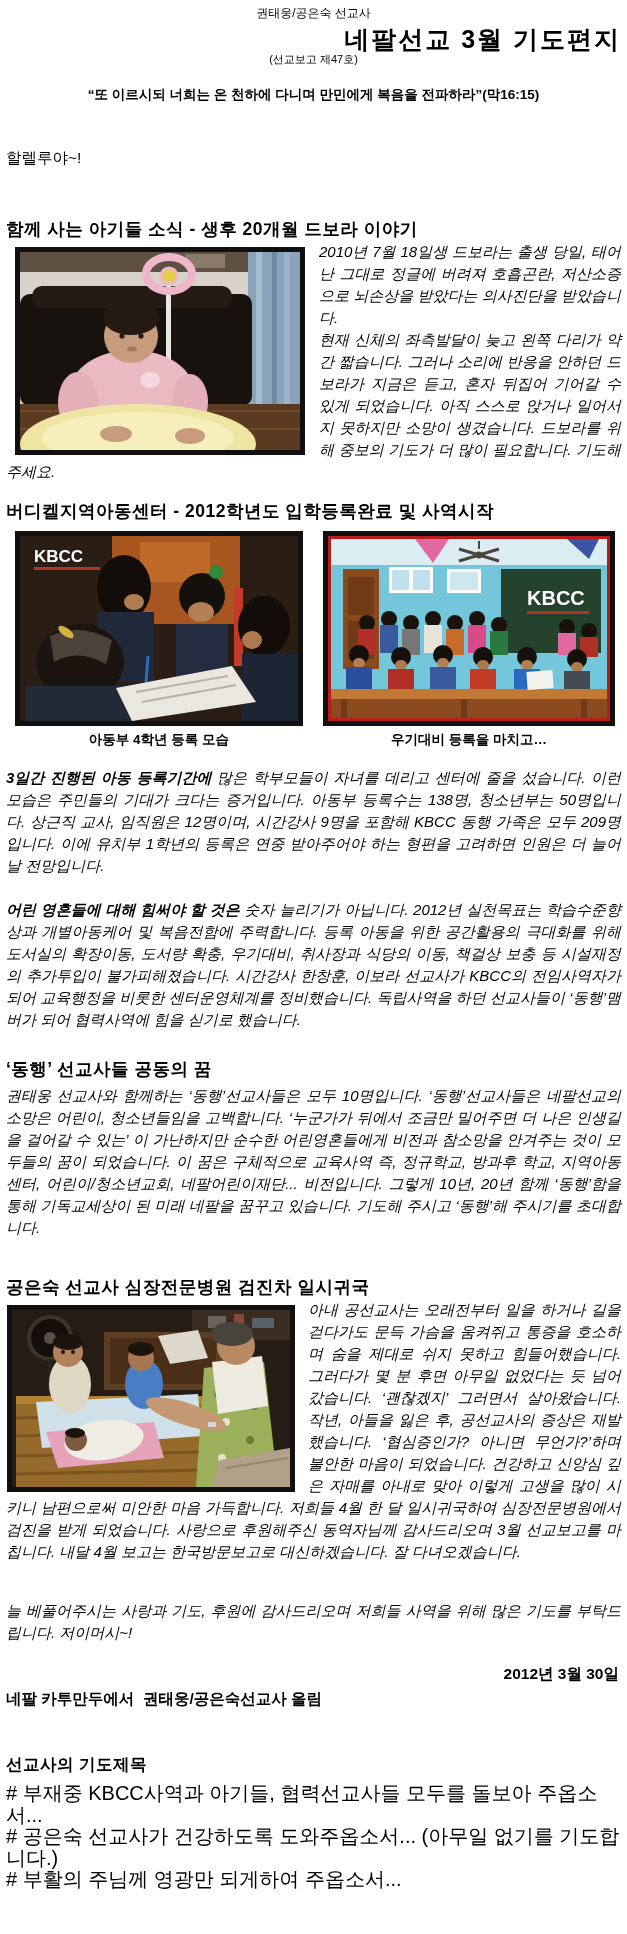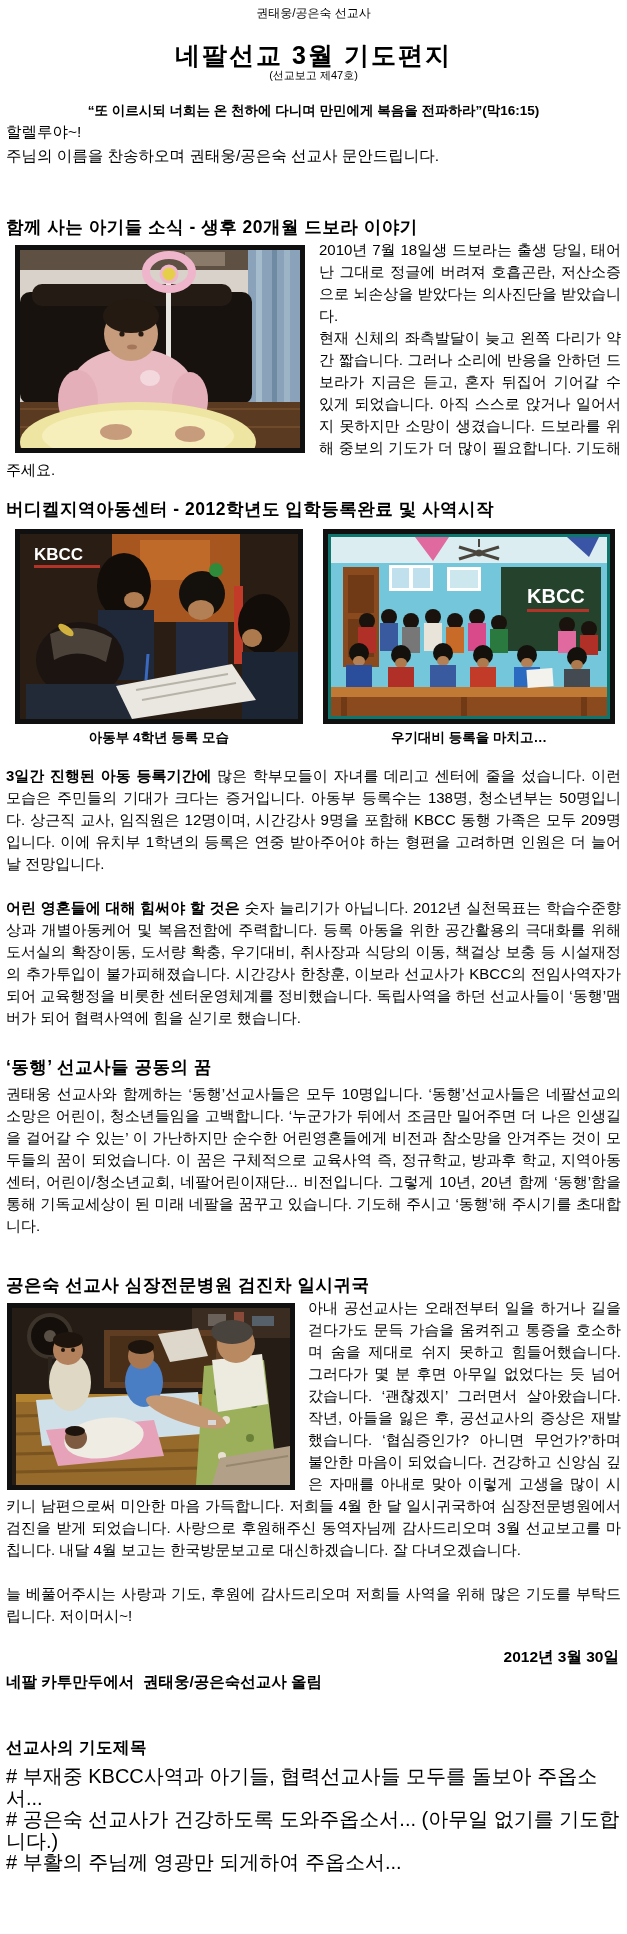--- a/index.html
+++ b/index.html
@@ -5,69 +5,68 @@
   html,body { margin:0; padding:0; }
   body {
     width:627px; height:1934px; overflow:hidden;
     background:#ffffff; color:#000000;
     font-family:"Liberation Sans","DejaVu Sans",sans-serif;
   }
   .page { box-sizing:border-box; width:627px; padding:3px 6px 0 6px; }
   .center { text-align:center; }
 
   .hdr-missionaries { font-size:12px; margin-top:2px; }
-  .hdr-title { font-size:25px; font-weight:bold; letter-spacing:2px; margin-top:19px; line-height:28px; }
+  .hdr-title { font-size:25px; font-weight:bold; letter-spacing:2px; margin-top:3px; line-height:28px;text-align:right; }
   .hdr-report { font-size:11px; line-height:12px; }
   .hdr-verse { font-size:13.5px; font-weight:bold; margin-top:21px; }
-  .greeting { font-size:15.5px; line-height:23px; }
+  .greeting { font-size:15.5px; line-height:23px; margin-top:42px; }
   .greeting + .greeting { margin-top:1px; }
 
   .sec-h { font-size:17.5px; font-weight:bold; margin:0; letter-spacing:0.5px; }
   .mt-sec1 { margin-top:48px; }
   .mt-sec2 { margin-top:16px; }
   .mt-sec3 { margin-top:26px; }
   .mt-sec4 { margin-top:36px; }
   .mt-sec5 { margin-top:44px; }
 
-  .body-text { font-size:15px; line-height:22px; text-align:justify; word-break:break-all; }
+  .body-text { font-size:15px; line-height:22px; text-align:justify; word-break:break-all;font-style:italic; }
   .para { margin-top:19px; }
   .para2 { margin-top:22px; }
 
-  .photo-frame { border:5px solid #101010; background:#0f766e; box-sizing:content-box; line-height:0; }
+  .photo-frame { border:5px solid #101010; background:#b91c1c; box-sizing:content-box; line-height:0; }
   .float-photo { float:left; margin:6px 14px 2px 9px; }
   .float-photo4 { float:left; margin:6px 13px 2px 1px; }
   .clear { clear:both; }
 
   .photo-row { display:flex; justify-content:space-between; margin:8px 6px 0 9px; }
   .caption-row { display:flex; justify-content:space-between; margin:6px 6px 0 9px;gap:20px; }
   .caption { font-size:13.5px; font-weight:bold; text-align:center; line-height:16px; }
   .caption-left { width:288px; }
   .caption-right { width:292px; }
 
-  .closing { margin-top:22px; }
+  .closing { margin-top:37px; }
   .date-line { text-align:right; font-size:15.5px; font-weight:bold; margin-top:20px; padding-right:2px; }
   .sig-line  { text-align:left; font-size:15.5px; font-weight:bold; margin-top:4px; padding-right:2px; }
 
   .prayer-list { margin-top:7px; }
   .prayer-item { font-size:20px; line-height:21.5px; text-align:left; }
 
   svg { display:block; }
 </style>
 </head>
 <body>
 
 <div class="page">
 
   <div>
     <div class="center hdr-missionaries">권태웅/공은숙 선교사</div>
     <div class="center hdr-title">네팔선교 3월 기도편지</div>
     <div class="center hdr-report">(선교보고 제47호)</div>
     <div class="center hdr-verse">“또 이르시되 너희는 온 천하에 다니며 만민에게 복음을 전파하라”(막16:15)</div>
     <div class="greeting">할렐루야~!</div>
-    <div class="greeting">주님의 이름을 찬송하오며 권태웅/공은숙 선교사 문안드립니다.</div>
   </div>
 
   <div class="sec-h mt-sec1">함께 사는 아기들 소식 - 생후 20개월 드보라 이야기</div>
   <div class="body-text">
     <div class="photo-frame float-photo">
       <svg width="280" height="198" viewBox="0 0 280 198">
         <rect x="0" y="0" width="280" height="198" fill="#d8d2ca"></rect>
         <rect x="0" y="0" width="280" height="20" fill="#5f5044"></rect>
         <rect x="165" y="2" width="40" height="14" fill="#8a7a6a"></rect>
 

